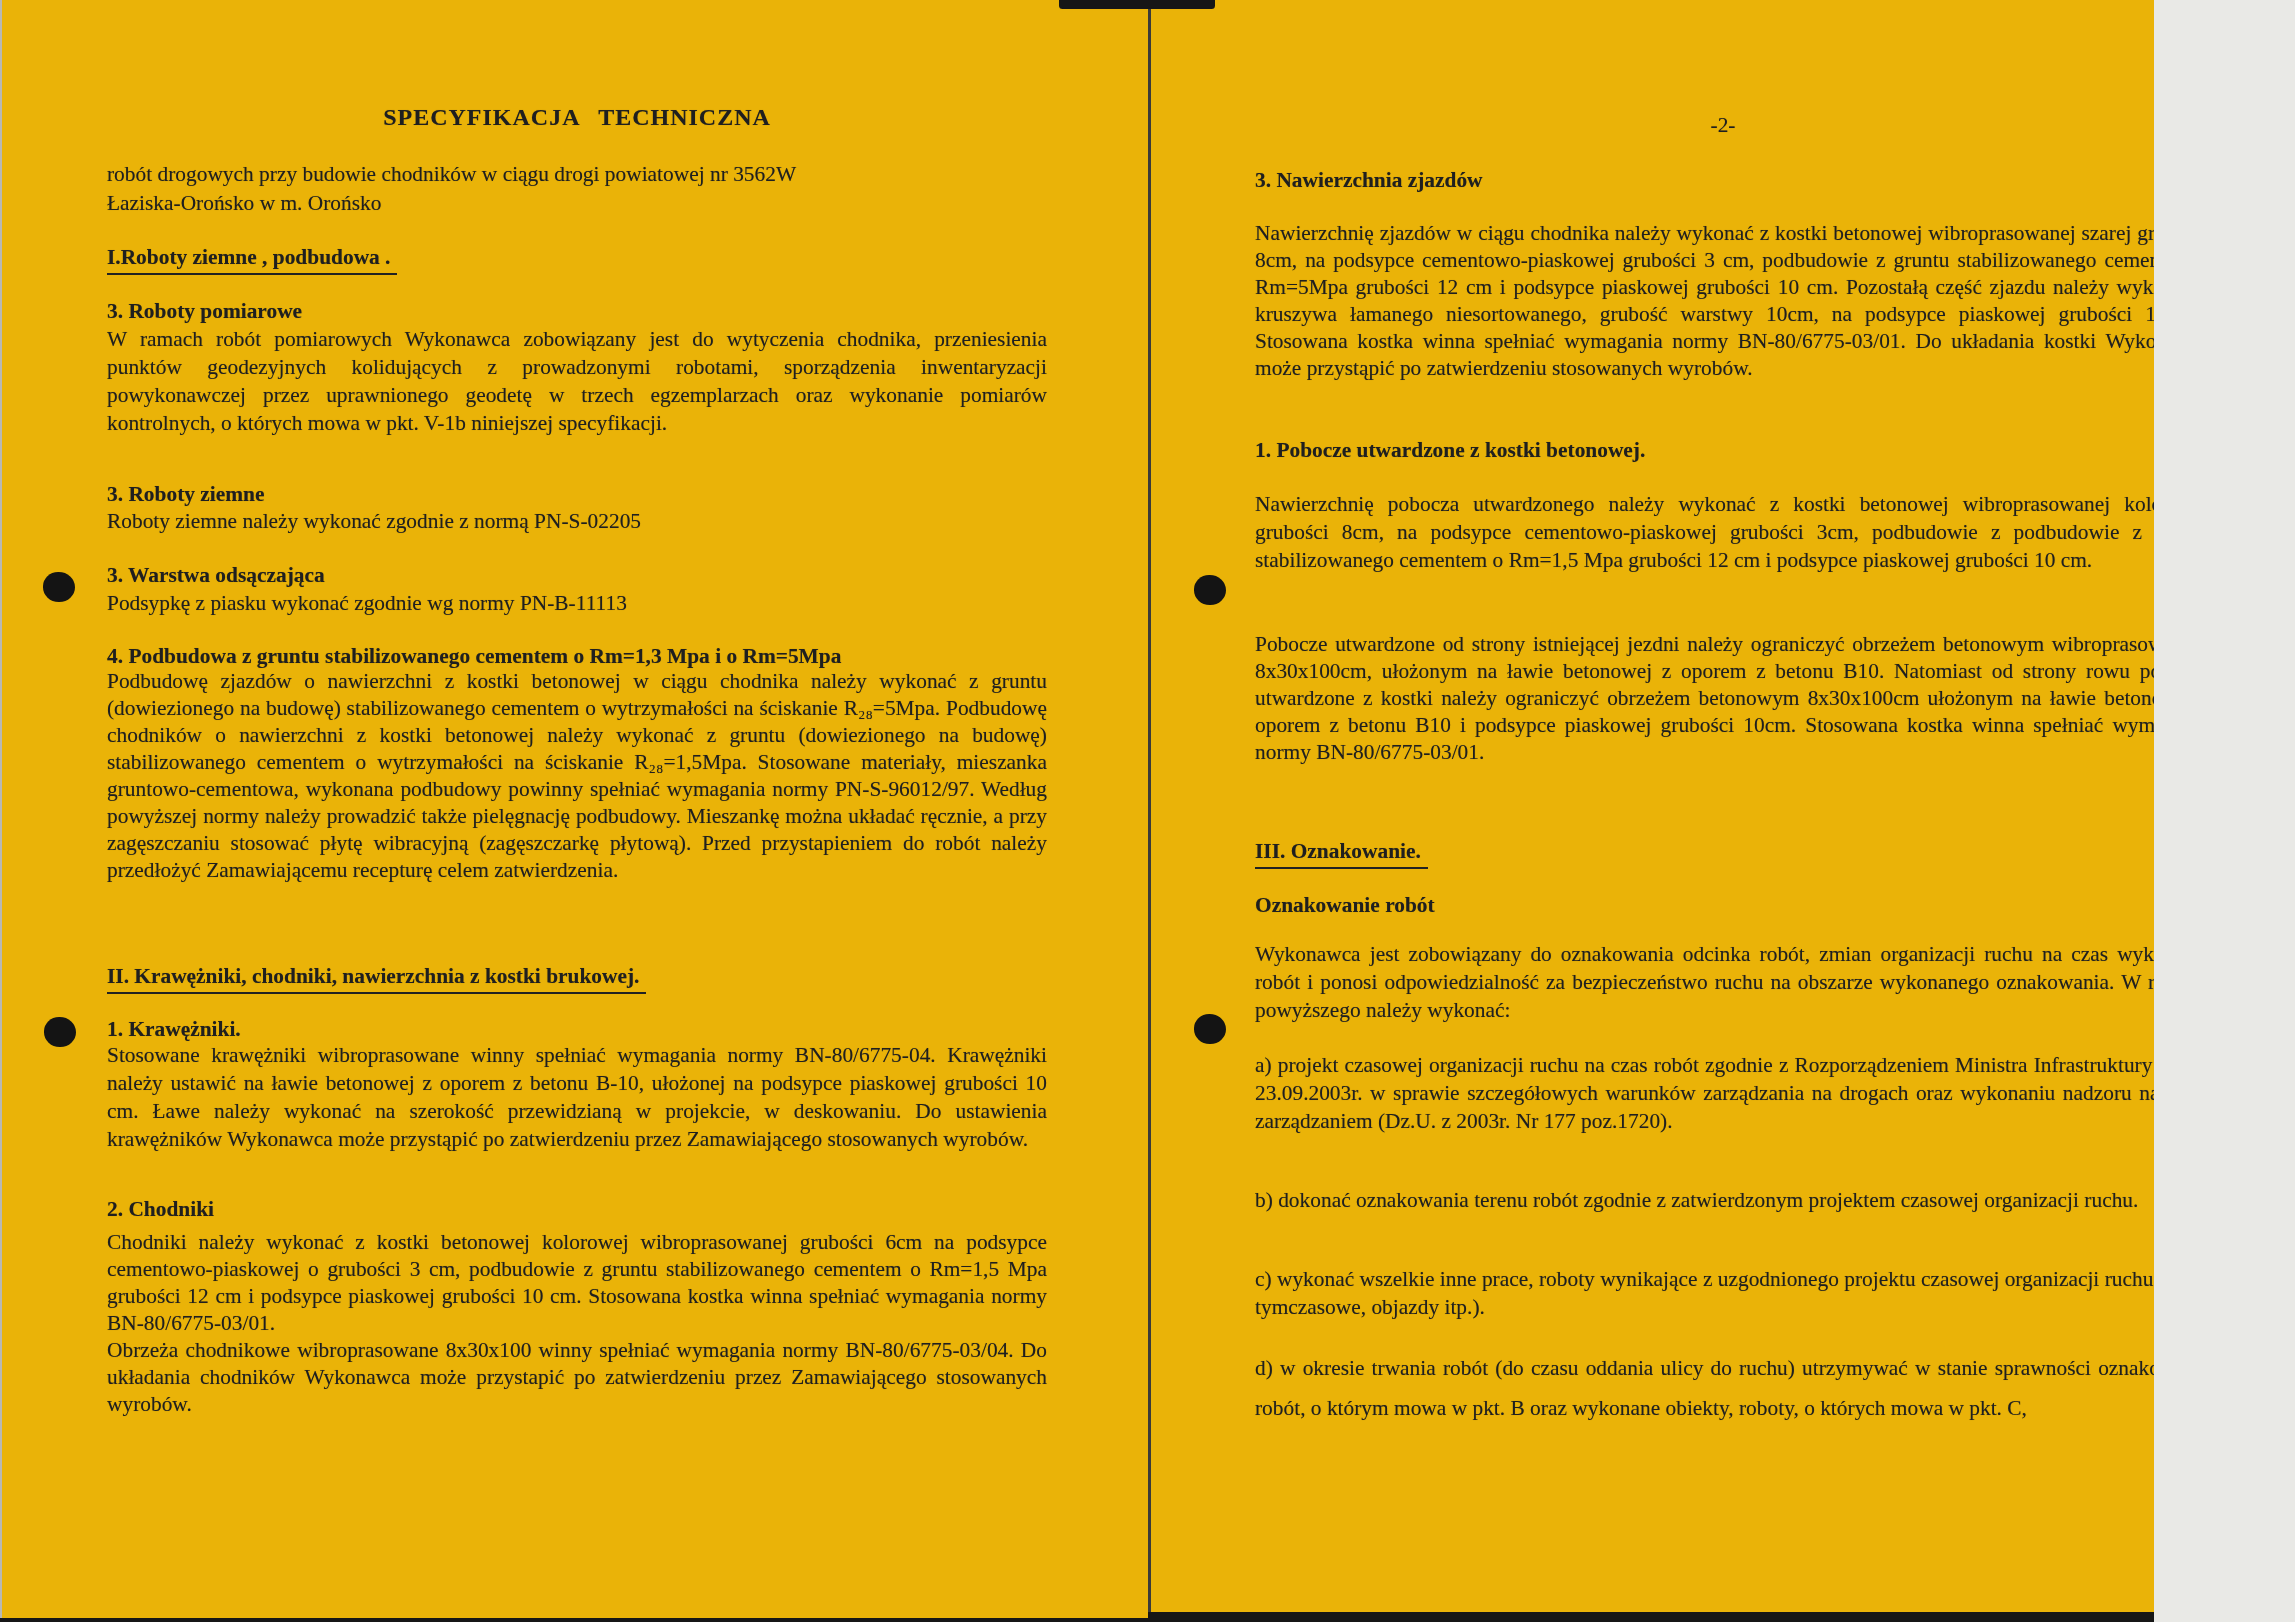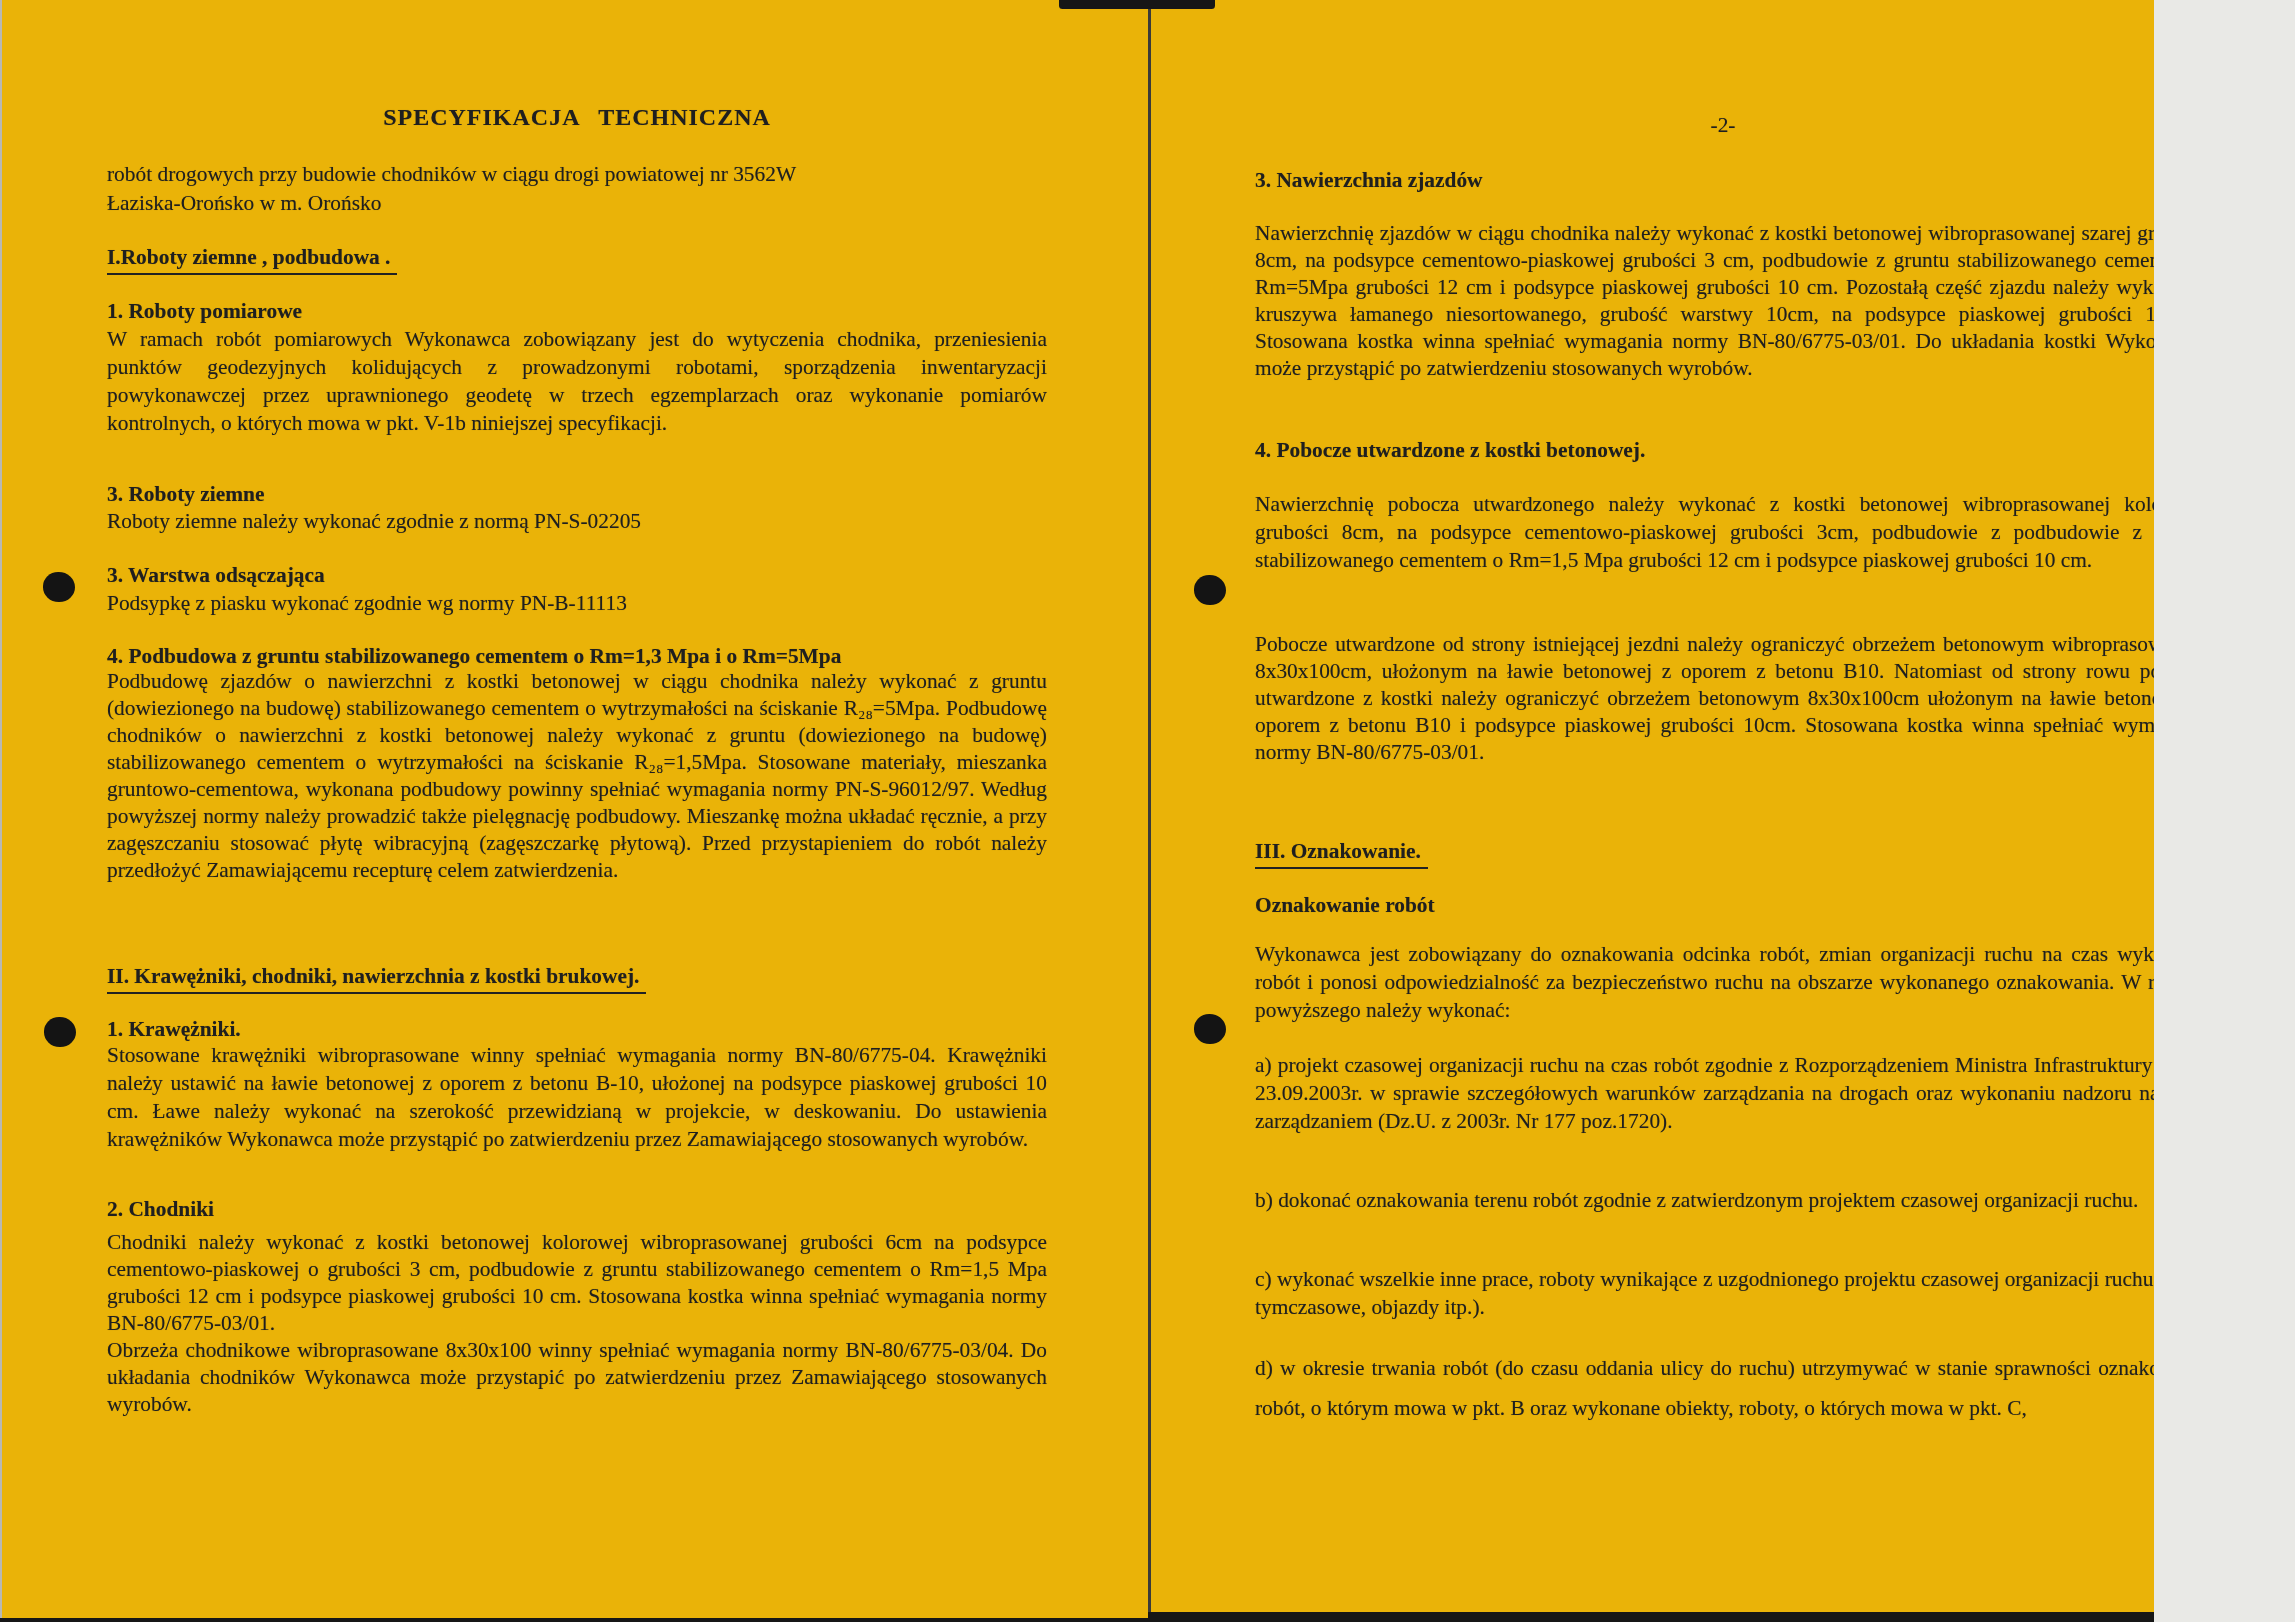--- a/index.html
+++ b/index.html
@@ -56,21 +56,21 @@
   <div>
     <div class="blk title" style="left:107px;top:104px;width:940px;">SPECYFIKACJA TECHNICZNA</div>
 
     <div class="blk txt" style="left:107px;top:160px;width:940px;text-align:left;line-height:29px;">robót drogowych przy budowie chodników w ciągu drogi powiatowej nr 3562W
 Łaziska-Orońsko w m. Orońsko</div>
 
     <div class="blk" style="left:107px;top:243px;">
       <span class="txt h u">I.Roboty ziemne , podbudowa .</span>
     </div>
 
-    <div class="blk txt h" style="left:107px;top:297px;width:940px;">1. Roboty pomiarowe</div>
+    <div class="blk txt h" style="left:107px;top:297px;width:940px;">3. Roboty pomiarowe</div>
     <div class="blk txt" style="left:107px;top:325px;width:940px;">W ramach robót pomiarowych Wykonawca zobowiązany jest do wytyczenia chodnika, przeniesienia punktów geodezyjnych kolidujących z prowadzonymi robotami, sporządzenia inwentaryzacji powykonawczej przez uprawnionego geodetę w trzech egzemplarzach oraz wykonanie pomiarów kontrolnych, o których mowa w pkt. V-1b niniejszej specyfikacji.</div>
 
     <div class="blk txt h" style="left:107px;top:480px;width:940px;">3. Roboty ziemne</div>
     <div class="blk txt" style="left:107px;top:507px;width:940px;text-align:left;">Roboty ziemne należy wykonać zgodnie z normą PN-S-02205</div>
 
     <div class="blk txt h" style="left:107px;top:561px;width:940px;">3. Warstwa odsączająca</div>
     <div class="blk txt" style="left:107px;top:589px;width:940px;text-align:left;">Podsypkę z piasku wykonać zgodnie wg normy PN-B-11113</div>
 
     <div class="blk txt h" style="left:107px;top:642px;width:940px;">4. Podbudowa z gruntu stabilizowanego cementem o Rm=1,3 Mpa i o Rm=5Mpa</div>
     <div class="blk txt tight" style="left:107px;top:668px;width:940px;">Podbudowę zjazdów o nawierzchni z kostki betonowej w ciągu chodnika należy wykonać z gruntu (dowiezionego na budowę) stabilizowanego cementem o wytrzymałości na ściskanie R₂₈=5Mpa. Podbudowę chodników o nawierzchni z kostki betonowej należy wykonać z gruntu (dowiezionego na budowę) stabilizowanego cementem o wytrzymałości na ściskanie R₂₈=1,5Mpa. Stosowane materiały, mieszanka gruntowo-cementowa, wykonana podbudowy powinny spełniać wymagania normy PN-S-96012/97. Według powyższej normy należy prowadzić także pielęgnację podbudowy. Mieszankę można układać ręcznie, a przy zagęszczaniu stosować płytę wibracyjną (zagęszczarkę płytową). Przed przystapieniem do robót należy przedłożyć Zamawiającemu recepturę celem zatwierdzenia.</div>
@@ -86,21 +86,21 @@
     <div class="blk txt tight" style="left:107px;top:1229px;width:940px;">Chodniki należy wykonać z kostki betonowej kolorowej wibroprasowanej grubości 6cm na podsypce cementowo-piaskowej o grubości 3 cm, podbudowie z gruntu stabilizowanego cementem o Rm=1,5 Mpa grubości 12 cm i podsypce piaskowej grubości 10 cm. Stosowana kostka winna spełniać wymagania normy BN-80/6775-03/01.
 Obrzeża chodnikowe wibroprasowane 8x30x100 winny spełniać wymagania normy BN-80/6775-03/04. Do układania chodników Wykonawca może przystapić po zatwierdzeniu przez Zamawiającego stosowanych wyrobów.</div>
   </div>
 
   <div>
     <div class="blk txt center" style="left:1150px;top:111px;width:1146px;">-2-</div>
 
     <div class="blk txt h" style="left:1255px;top:166px;width:956px;">3. Nawierzchnia zjazdów</div>
     <div class="blk txt tight" style="left:1255px;top:220px;width:956px;">Nawierzchnię zjazdów w ciągu chodnika należy wykonać z kostki betonowej wibroprasowanej szarej grubości 8cm, na podsypce cementowo-piaskowej grubości 3 cm, podbudowie z gruntu stabilizowanego cementem o Rm=5Mpa grubości 12 cm i podsypce piaskowej grubości 10 cm. Pozostałą część zjazdu należy wykonać z kruszywa łamanego niesortowanego, grubość warstwy 10cm, na podsypce piaskowej grubości 10 cm. Stosowana kostka winna spełniać wymagania normy BN-80/6775-03/01. Do układania kostki Wykonawca może przystąpić po zatwierdzeniu stosowanych wyrobów.</div>
 
-    <div class="blk txt h" style="left:1255px;top:436px;width:956px;">4. Pobocze utwardzone z kostki betonowej.</div>
+    <div class="blk txt h" style="left:1255px;top:436px;width:956px;">1. Pobocze utwardzone z kostki betonowej.</div>
     <div class="blk txt" style="left:1255px;top:490px;width:956px;">Nawierzchnię pobocza utwardzonego należy wykonać z kostki betonowej wibroprasowanej kolorowej grubości 8cm, na podsypce cementowo-piaskowej grubości 3cm, podbudowie z podbudowie z gruntu stabilizowanego cementem o Rm=1,5 Mpa grubości 12 cm i podsypce piaskowej grubości 10 cm.</div>
     <div class="blk txt tight" style="left:1255px;top:631px;width:956px;">Pobocze utwardzone od strony istniejącej jezdni należy ograniczyć obrzeżem betonowym wibroprasowanym 8x30x100cm, ułożonym na ławie betonowej z oporem z betonu B10. Natomiast od strony rowu pobocze utwardzone z kostki należy ograniczyć obrzeżem betonowym 8x30x100cm ułożonym na ławie betonowej z oporem z betonu B10 i podsypce piaskowej grubości 10cm. Stosowana kostka winna spełniać wymagania normy BN-80/6775-03/01.</div>
 
     <div class="blk" style="left:1255px;top:837px;">
       <span class="txt h u">III. Oznakowanie.</span>
     </div>
 
     <div class="blk txt h" style="left:1255px;top:891px;width:956px;">Oznakowanie robót</div>
     <div class="blk txt" style="left:1255px;top:940px;width:956px;">Wykonawca jest zobowiązany do oznakowania odcinka robót, zmian organizacji ruchu na czas wykonania robót i ponosi odpowiedzialność za bezpieczeństwo ruchu na obszarze wykonanego oznakowania. W ramach powyższego należy wykonać:</div>
 

